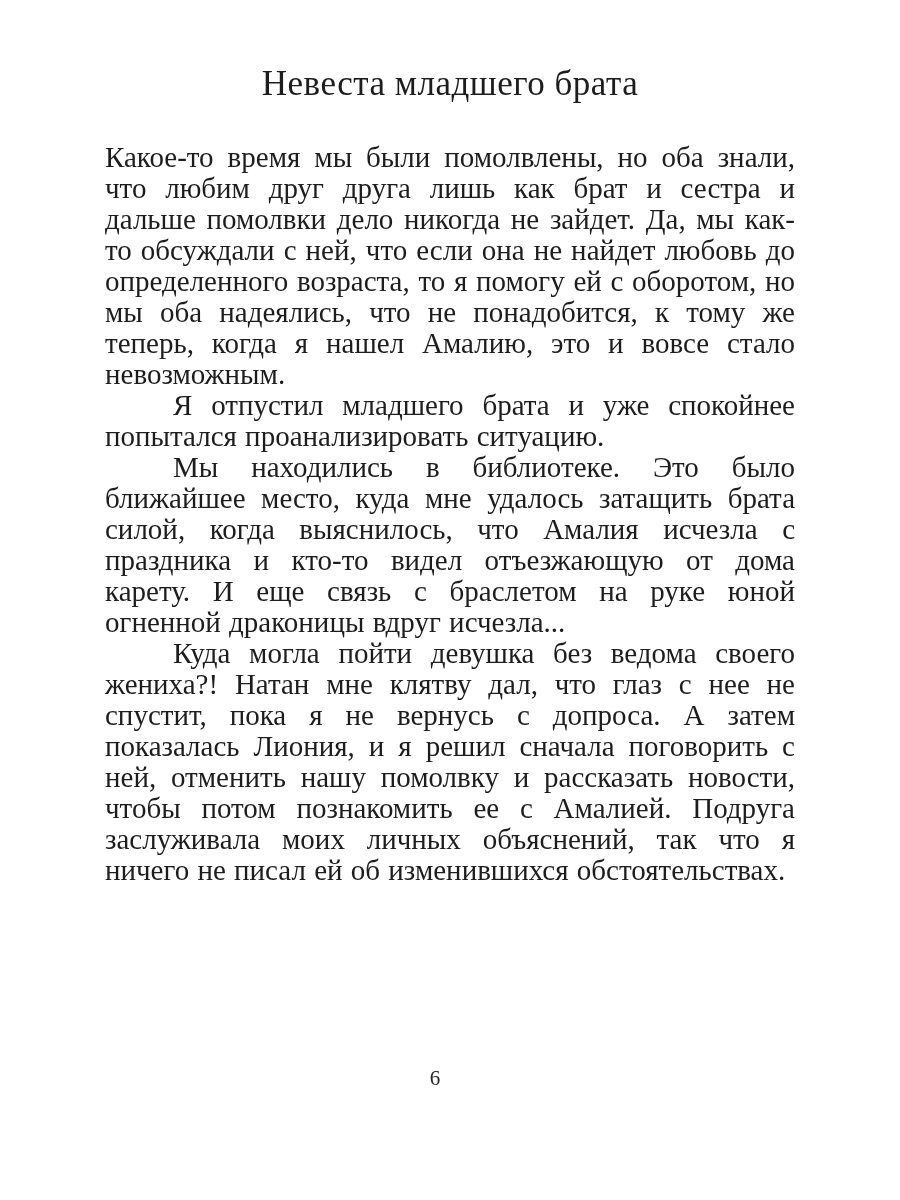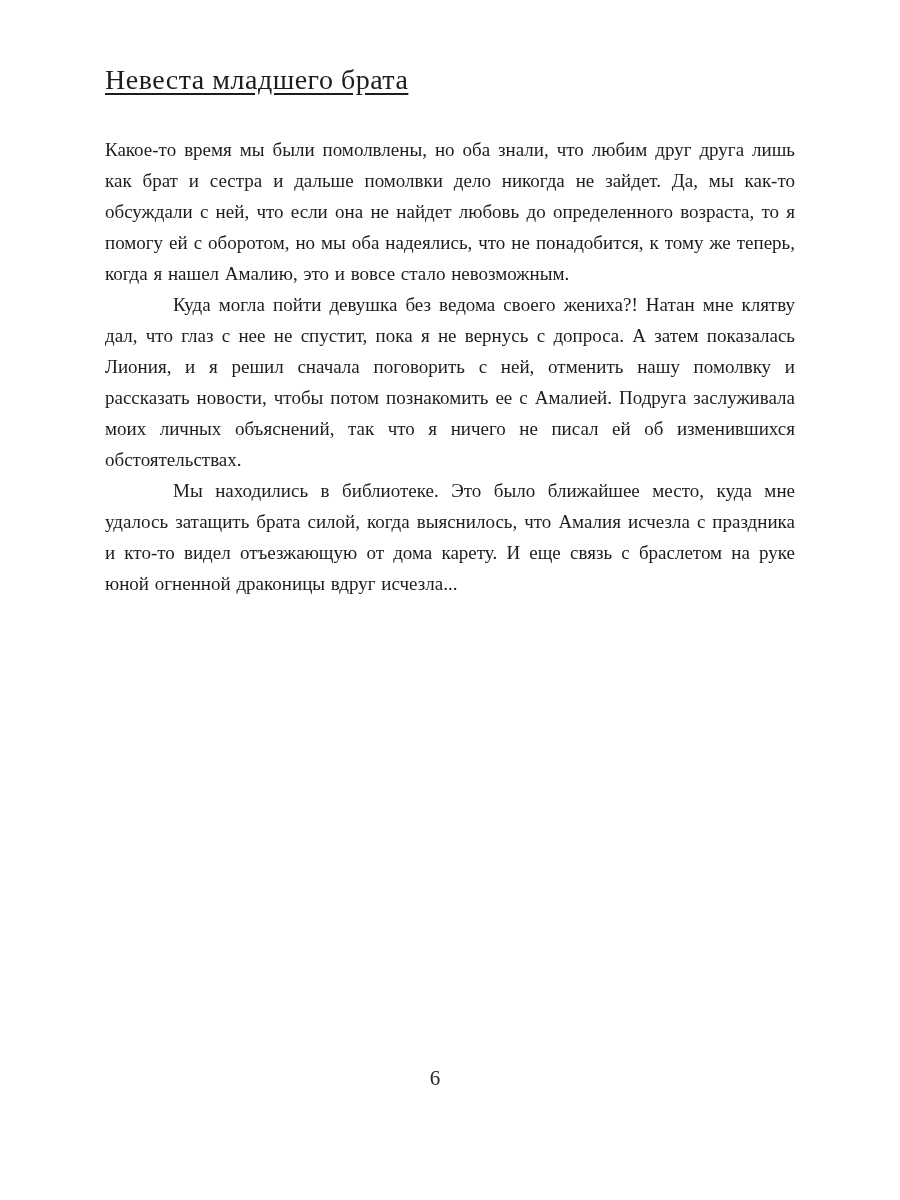--- a/index.html
+++ b/index.html
@@ -21,34 +21,34 @@
       overflow: hidden;
     }
     .content {
       position: absolute;
       left: 105px;
       top: 64px;
       width: 690px;
     }
     .title {
       margin: 0;
-      font-size: 28px;
+      font-size: 35px;
       font-weight: normal;
-      text-decoration: underline;
+      text-align: center;
       text-underline-offset: 4px;
       letter-spacing: 0.5px;
       color: #1d1d1d;
     }
     .body-text {
       margin-top: 38px;
     }
     .body-text p {
       margin: 0;
       padding: 0;
-      font-size: 19px;
+      font-size: 29px;
       line-height: 31px;
       text-align: justify;
       text-indent: 68px;
       word-spacing: 1px;
       color: #1d1d1d;
     }
     .body-text p.first {
       text-indent: 0;
     }
     .page-number {
@@ -62,18 +62,19 @@
     }
   </style>
 </head>
 <body>
 
 <div class="page">
   <div class="content">
     <h1 class="title">Невеста младшего брата</h1>
     <div class="body-text">
         <p class="first">Какое-то время мы были помолвлены, но оба знали, что любим друг друга лишь как брат и сестра и дальше помолвки дело никогда не зайдет. Да, мы как-то обсуждали с ней, что если она не найдет любовь до определенного возраста, то я помогу ей с оборотом, но мы оба надеялись, что не понадобится, к тому же теперь, когда я нашел Амалию, это и вовсе стало невозможным.</p>
+        <p>Я отпустил младшего брата и уже спокойнее попытался проанализировать ситуацию.</p>
+        <p>Мы находились в библиотеке. Это было ближайшее место, куда мне удалось затащить брата силой, когда выяснилось, что Амалия исчезла с праздника и кто-то видел отъезжающую от дома карету. И еще связь с браслетом на руке юной огненной драконицы вдруг исчезла...</p>
         <p>Куда могла пойти девушка без ведома своего жениха?! Натан мне клятву дал, что глаз с нее не спустит, пока я не вернусь с допроса. А затем показалась Лиония, и я решил сначала поговорить с ней, отменить нашу помолвку и рассказать новости, чтобы потом познакомить ее с Амалией. Подруга заслуживала моих личных объяснений, так что я ничего не писал ей об изменившихся обстоятельствах.</p>
-        <p>Мы находились в библиотеке. Это было ближайшее место, куда мне удалось затащить брата силой, когда выяснилось, что Амалия исчезла с праздника и кто-то видел отъезжающую от дома карету. И еще связь с браслетом на руке юной огненной драконицы вдруг исчезла...</p>
       </div>
   </div>
   <div class="page-number">6</div>
 </div>
 
 </body></html>

